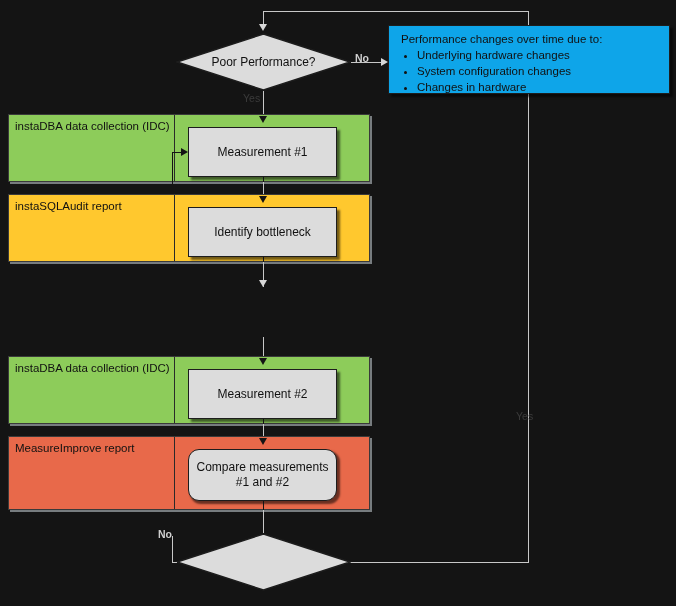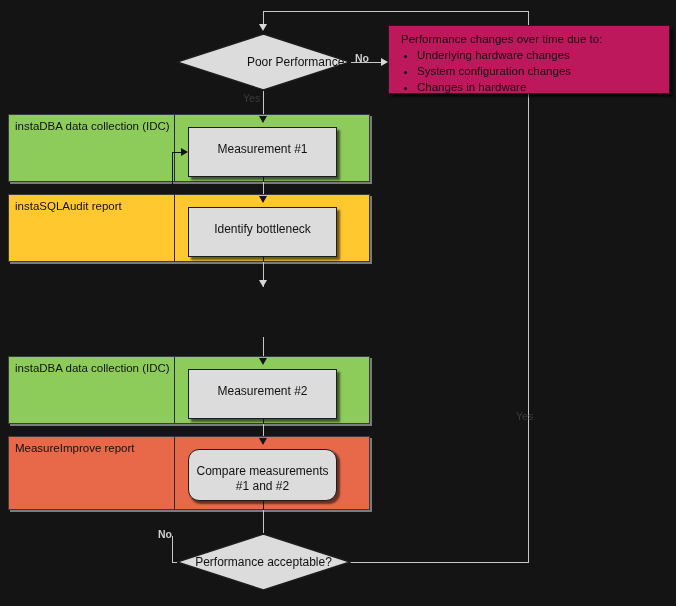--- a/index.html
+++ b/index.html
@@ -33,28 +33,28 @@
     background:#2a2a2a;
   }
 
   
   .proc{
     position:absolute;
     box-sizing:border-box;
     background:#dcdcdc;
     border:1.4px solid #1d1d1d;
     display:flex;
-    align-items:flex-start;
+    align-items:center;
     justify-content:center;
     text-align:center;
     font-size:12px;
     color:#111;
     line-height:15px;
     box-shadow:2.5px 2.5px 2px rgba(0,0,0,.55);
-    padding:14px 6px;
+    padding:6px 6px;
   }
 
   
   .decision{
     position:absolute;
     display:flex;
     align-items:center;
     justify-content:center;
   }
   .decision .dia{
@@ -67,21 +67,21 @@
     font-size:12px;
     color:#111;
     text-align:center;
     white-space:nowrap;
   }
 
   
   .note{
     position:absolute;
     box-sizing:border-box;
-    background:#be185d;
+    background:#0ea5e9;
     border:1.4px solid #1d1d1d;
     box-shadow:2.5px 2.5px 2px rgba(0,0,0,.55);
     padding:5px 8px 4px 10px;
     font-size:11.5px;
     color:#111;
     line-height:16px;
   }
   .note ul{margin:0;padding:0 0 0 18px;list-style:disc;}
   .note li{margin:0;}
   .note .note-head{margin:0 0 0 2px;}
@@ -118,21 +118,21 @@
 
 <div id="canvas">
 
   <div class="line h" style="left:344px;top:562px;width:185px;"></div>
   <div class="line v" style="left:528px;top:11px;height:552px;"></div>
   <div class="line h" style="left:263px;top:11px;width:266px;"></div>
   <div class="line v" style="left:263px;top:11px;height:16px;"></div>
   <div class="arrow-down" style="left:258.5px;top:24px;"></div>
   <div class="edge-label" style="left:516px;top:410px;">Yes</div>
 
-  <div class="decision" style="left:176px;top:33px;width:175px;height:58px;justify-content:flex-end;">
+  <div class="decision" style="left:176px;top:33px;width:175px;height:58px;">
     <svg class="dia" viewBox="0 0 175 58" preserveAspectRatio="none">
       <polygon points="87.5,1 174,29 87.5,57 1,29" fill="#dcdcdc" stroke="#1d1d1d" stroke-width="1.4"></polygon>
     </svg>
     <span class="dia-text">Poor Performance?</span>
   </div>
 
   <div class="line h" style="left:351px;top:62px;width:31px;"></div>
   <div class="arrow-right" style="left:381px;top:57.5px;"></div>
   <div class="edge-label bright" style="left:355px;top:52px;">No</div>
 
@@ -201,20 +201,19 @@
     <span>Compare measurements #1 and #2</span>
   </div>
 
   <div class="line v onlight" style="left:263px;top:501px;height:9px;width:1.4px;"></div>
   <div class="line v" style="left:263px;top:510px;height:23px;"></div>
 
   <div class="decision" style="left:176px;top:533px;width:175px;height:58px;">
     <svg class="dia" viewBox="0 0 175 58" preserveAspectRatio="none">
       <polygon points="87.5,1 174,29 87.5,57 1,29" fill="#dcdcdc" stroke="#1d1d1d" stroke-width="1.4"></polygon>
     </svg>
-    <span class="dia-text">Performance acceptable?</span>
   </div>
 
   <div class="line h" style="left:172px;top:562px;width:5px;"></div>
   <div class="line v" style="left:172px;top:536px;height:27px;"></div>
   <div class="edge-label bright" style="left:158px;top:528px;">No</div>
 
 </div>
 
 </body></html>

